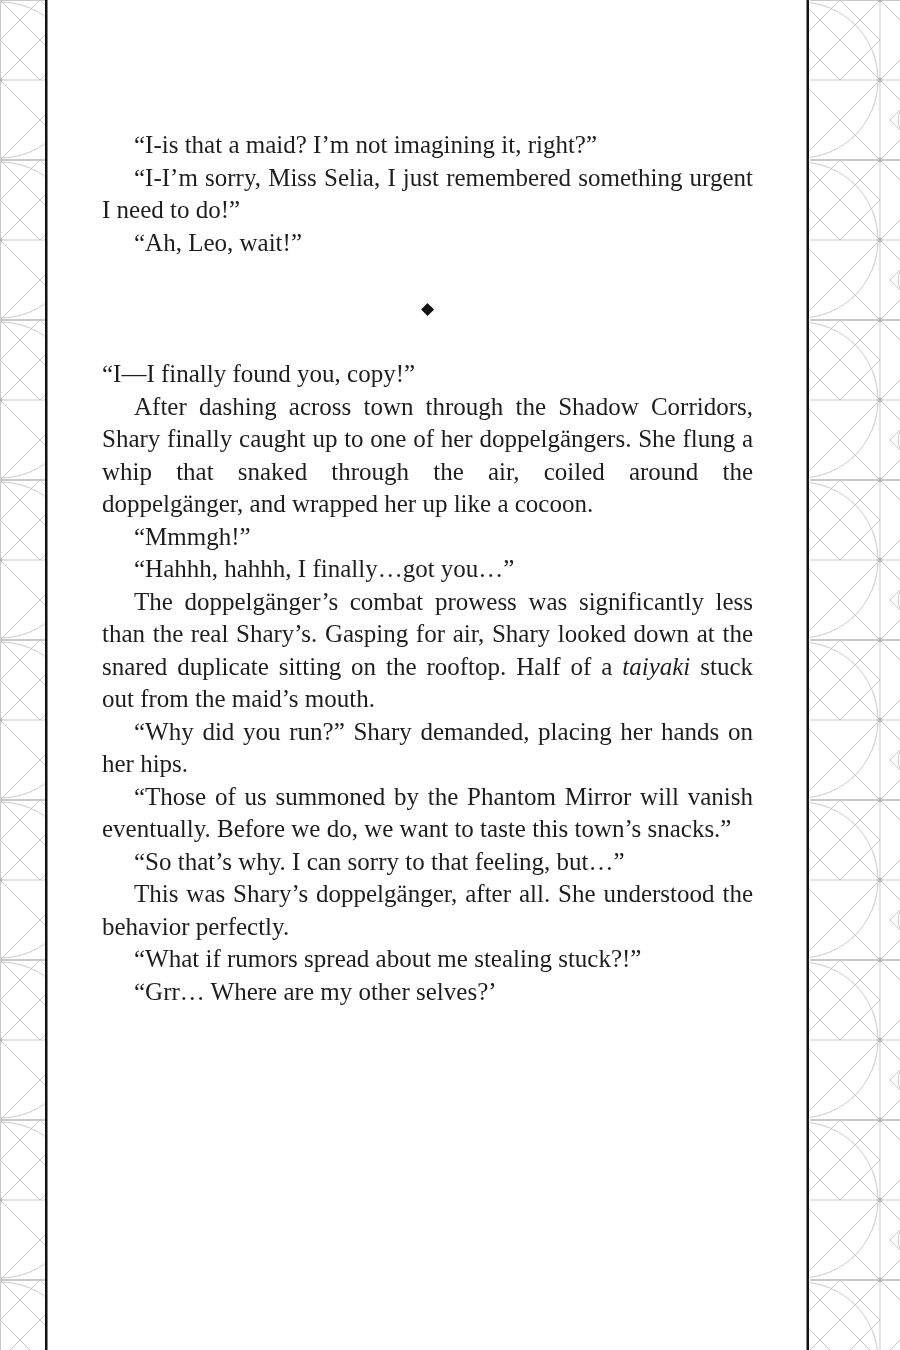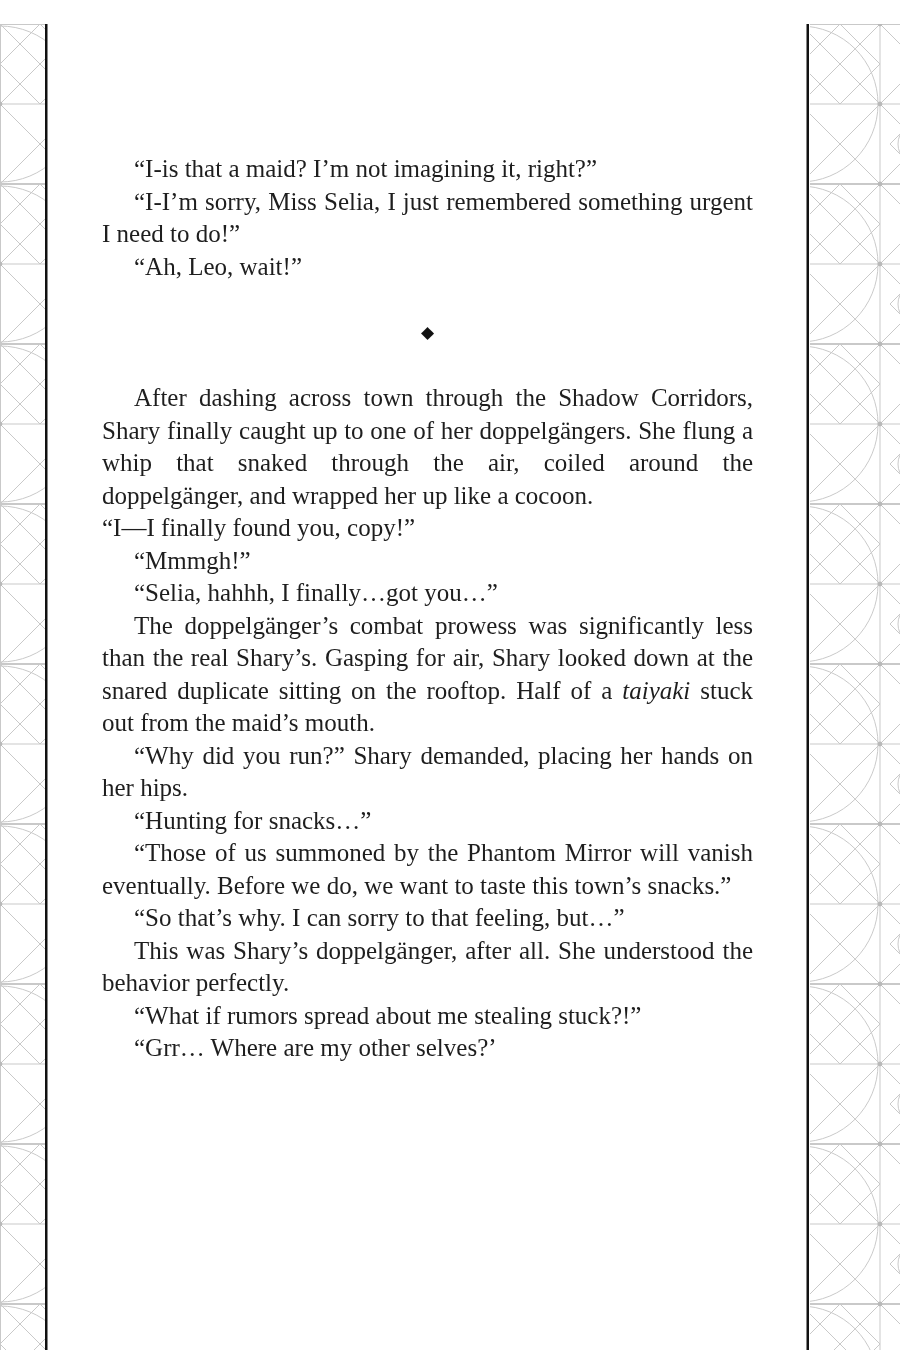--- a/index.html
+++ b/index.html
@@ -8,21 +8,20 @@
     width: 900px;
     height: 1350px;
     background: #ffffff;
     overflow: hidden;
   }
   .page {
     position: relative;
     width: 900px;
     height: 1215px;
     background: #ffffff;
-    margin-top: 24px;
   }
   .ornament-svg {
     position: absolute;
     left: 0;
     top: 0;
     width: 900px;
     height: 1350px;
     display: block;
   }
   .text-column {
@@ -97,27 +96,26 @@
         <p class="para indent"><span>“I-is that a maid? I’m not imagining it, right?”</span></p>
         <p class="para indent"><span>“I-I’m sorry, Miss Selia, I just remembered something urgent I need to do!”</span></p>
         <p class="para indent"><span>“Ah, Leo, wait!”</span></p>
       </section>
 
     <div class="scene-break">
       <span class="diamond">◆</span>
     </div>
 
     <section>
+        <p class="para"><span>“I—I finally found you, copy!”</span></p>
         <p class="para indent"><span>After dashing across town through the Shadow Corridors, Shary finally caught up to one of her doppelgängers. She flung a whip that snaked through the air, coiled around the doppelgänger, and wrapped her up like a cocoon.</span></p>
-        <p class="para"><span>“I—I finally found you, copy!”</span></p>
         <p class="para indent"><span>“Mmmgh!”</span></p>
-        <p class="para indent"><span>“Selia, hahhh, I finally…got you…”</span></p>
+        <p class="para indent"><span>“Hahhh, hahhh, I finally…got you…”</span></p>
         <p class="para indent"><span>The doppelgänger’s combat prowess was significantly less than the real Shary’s. Gasping for air, Shary looked down at the snared duplicate sitting on the rooftop. Half of a </span><em>taiyaki</em><span> stuck out from the maid’s mouth.</span></p>
         <p class="para indent"><span>“Why did you run?” Shary demanded, placing her hands on her hips.</span></p>
-        <p class="para indent"><span>“Hunting for snacks…”</span></p>
         <p class="para indent"><span>“Those of us summoned by the Phantom Mirror will vanish eventually. Before we do, we want to taste this town’s snacks.”</span></p>
         <p class="para indent"><span>“So that’s why. I can sorry to that feeling, but…”</span></p>
         <p class="para indent"><span>This was Shary’s doppelgänger, after all. She understood the behavior perfectly.</span></p>
         <p class="para indent"><span>“What if rumors spread about me stealing stuck?!”</span></p>
         <p class="para indent"><span>“Grr… Where are my other selves?’</span></p>
       </section>
   </main>
 
 </div>
 

